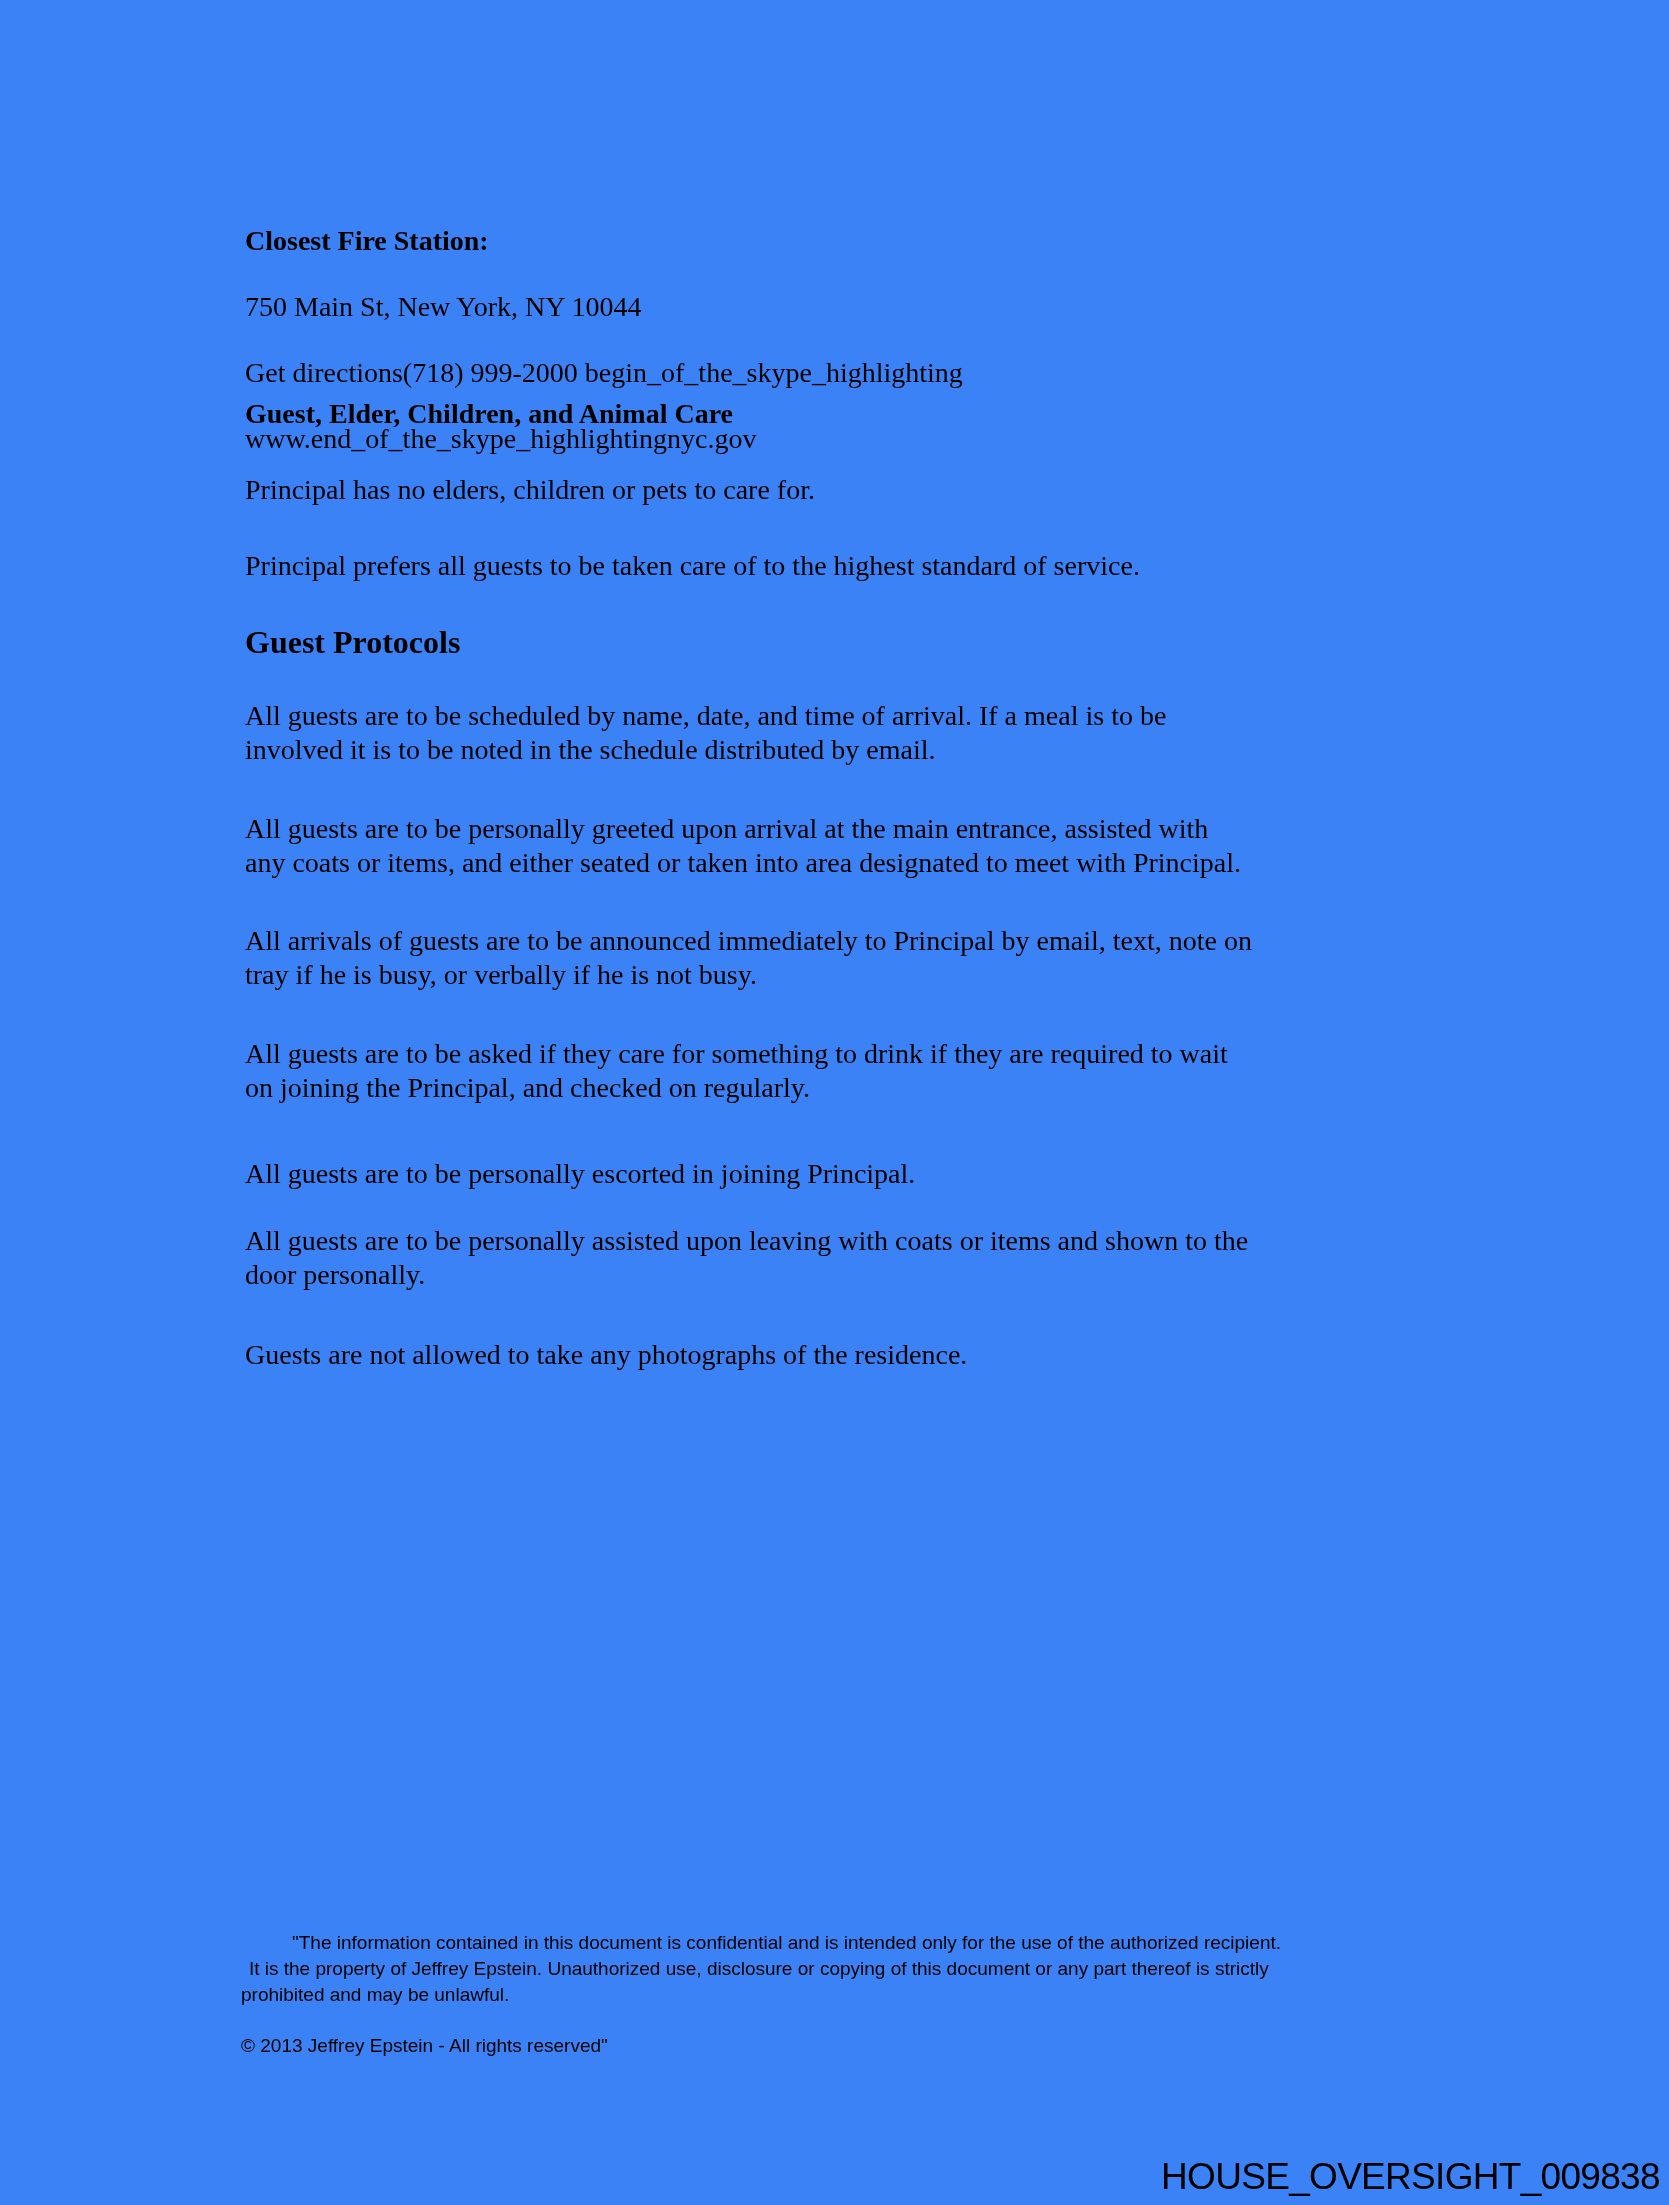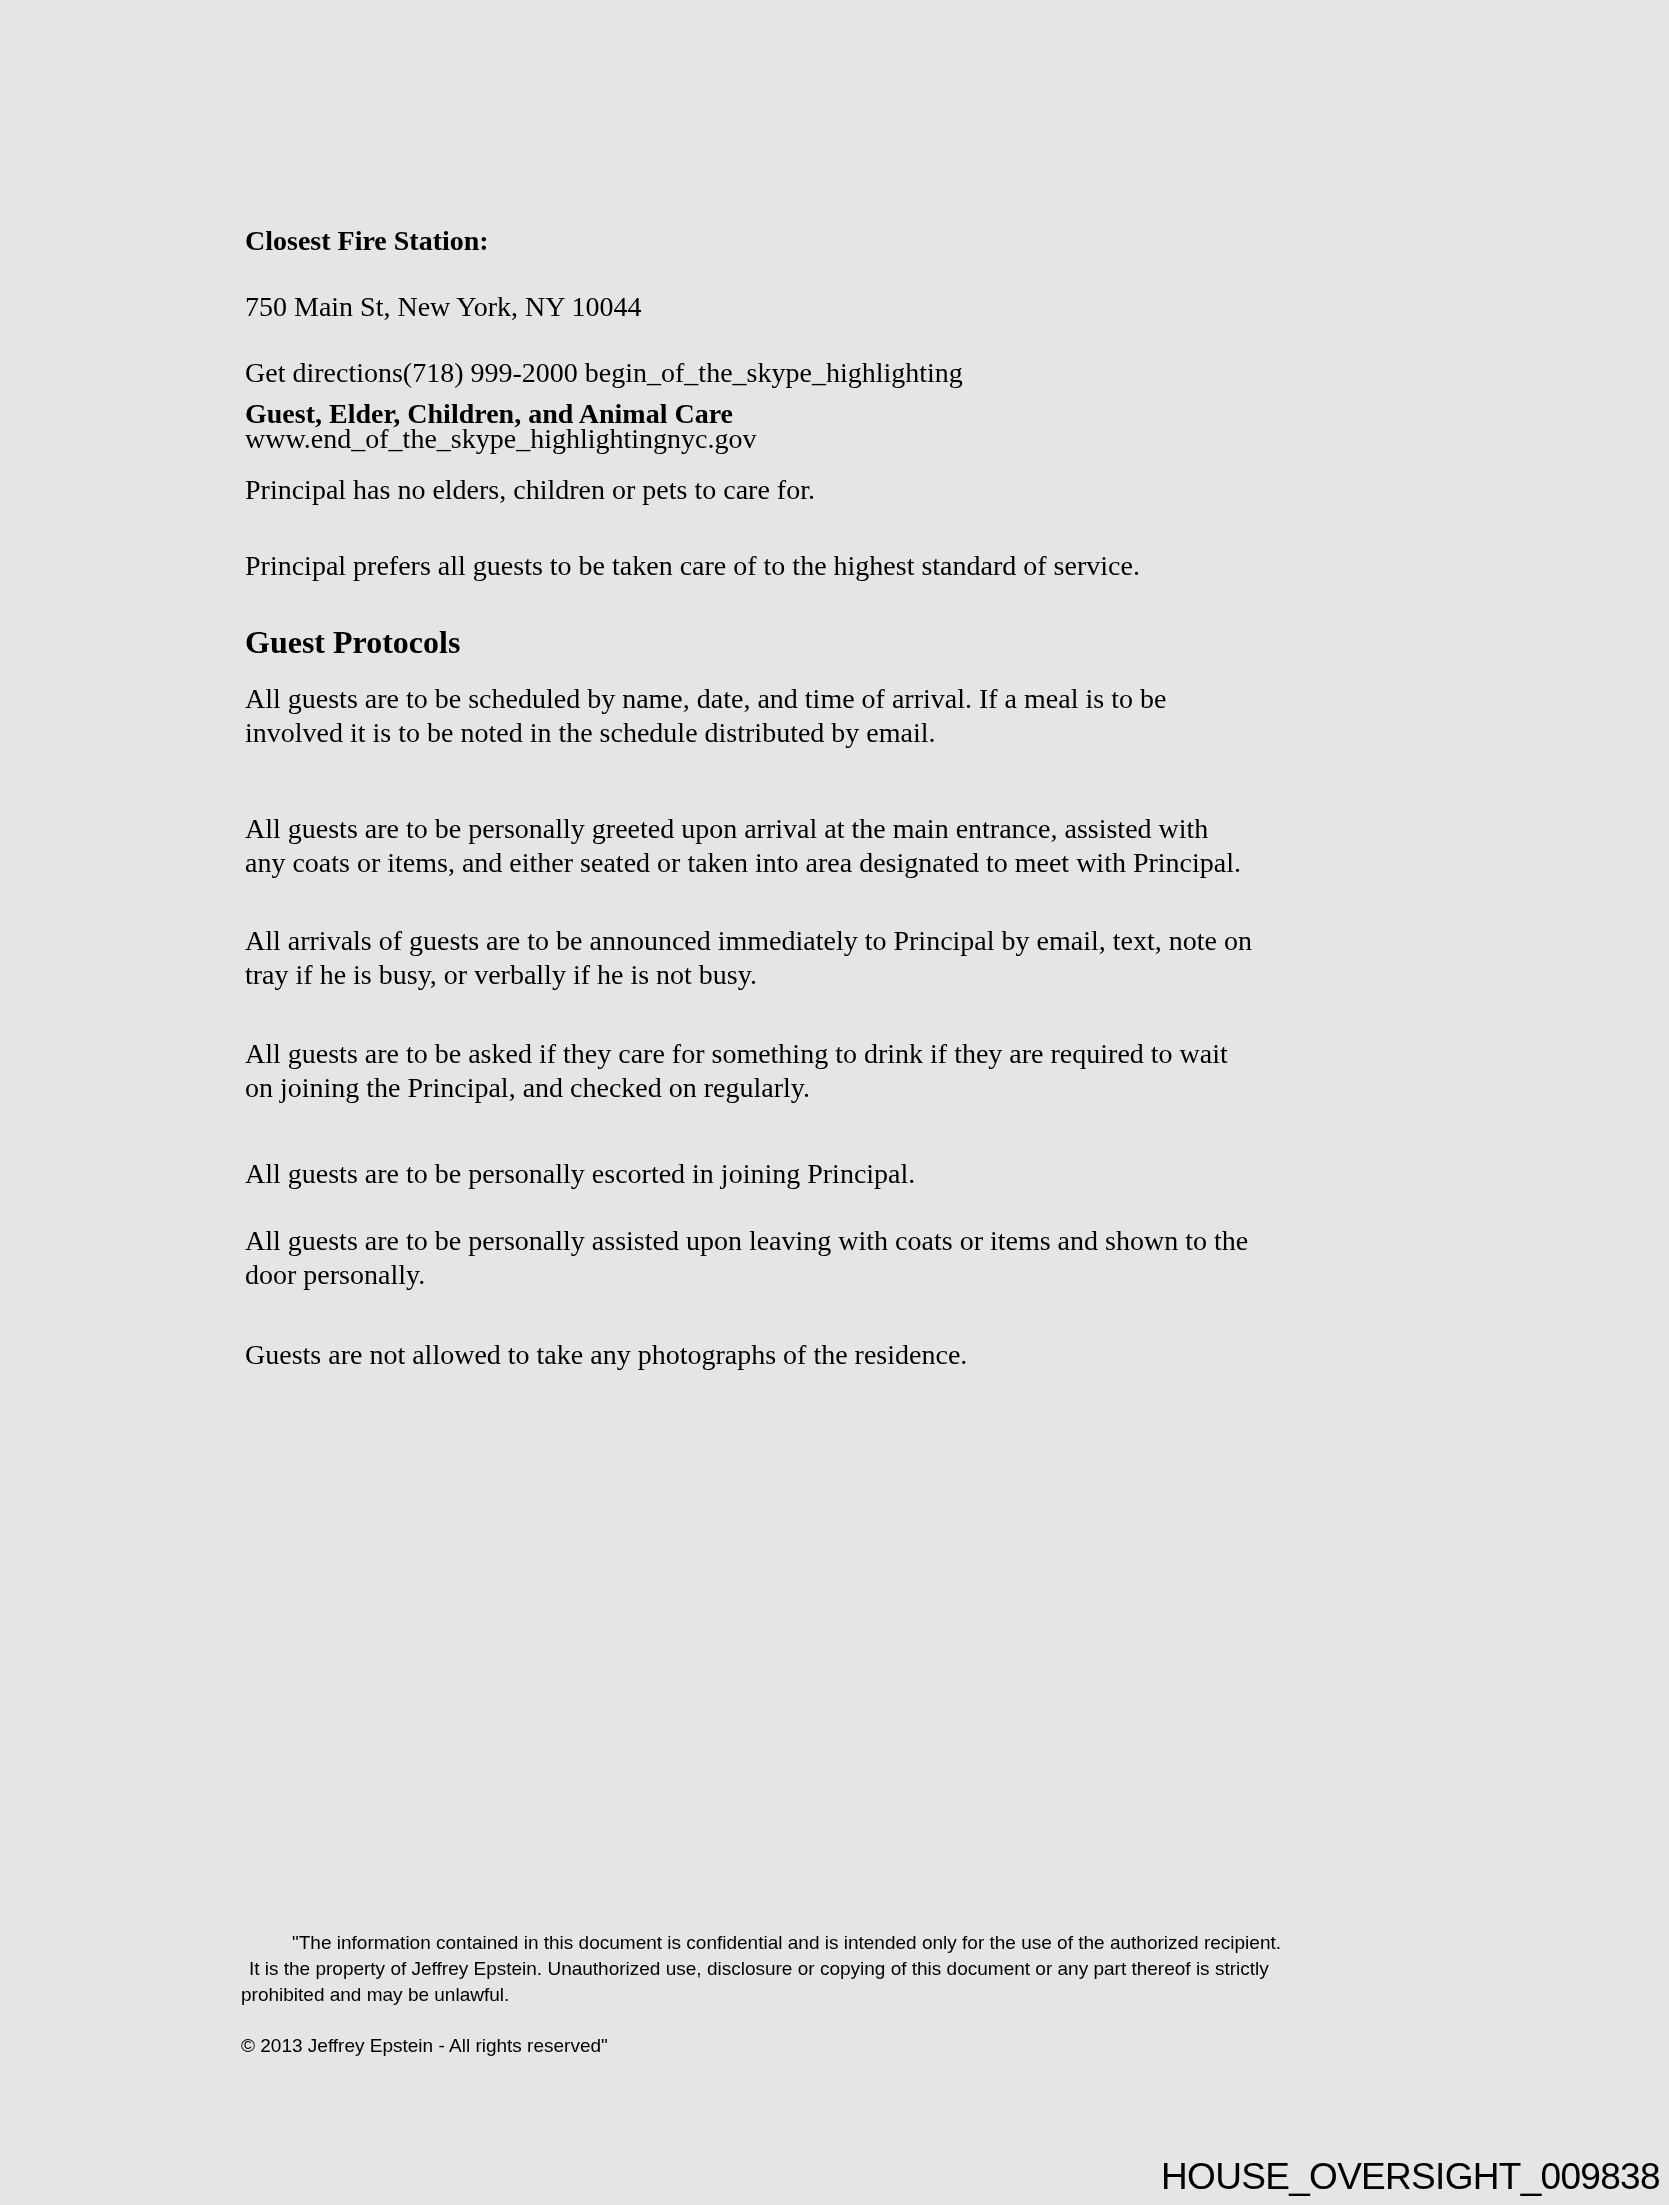--- a/index.html
+++ b/index.html
@@ -5,21 +5,21 @@
   html, body {
     margin: 0;
     padding: 0;
     background: #888;
   }
   .page {
     position: relative;
     width: 1669px;
     height: 2205px;
     margin: 0 auto;
-    background: #e5e5e5;
+    background: #3b82f6;
     color: #000000;
     font-family: "Liberation Serif", serif;
     overflow: hidden;
   }
   .abs { position: absolute; }
   .body-text {
     left: 245px;
     width: 1368px;
     font-size: 28px;
     line-height: 34px;
@@ -41,21 +41,21 @@
   }
   .subheading {
     top: 624px;
     left: 245px;
     font-size: 32px;
     font-weight: bold;
     margin: 0;
   }
   .p-intro-1 { top: 473px; }
   .p-intro-2 { top: 549px; }
-  .p-a { top: 682px; }
+  .p-a { top: 699px; }
   .p-b { top: 812px; }
   .p-c { top: 924px; }
   .p-d { top: 1037px; }
   .p-e { top: 1157px; }
   .p-f { top: 1224px; }
   .p-g { top: 1338px; }
   .footer-block {
     top: 1930px;
     left: 241px;
     width: 1178px;

